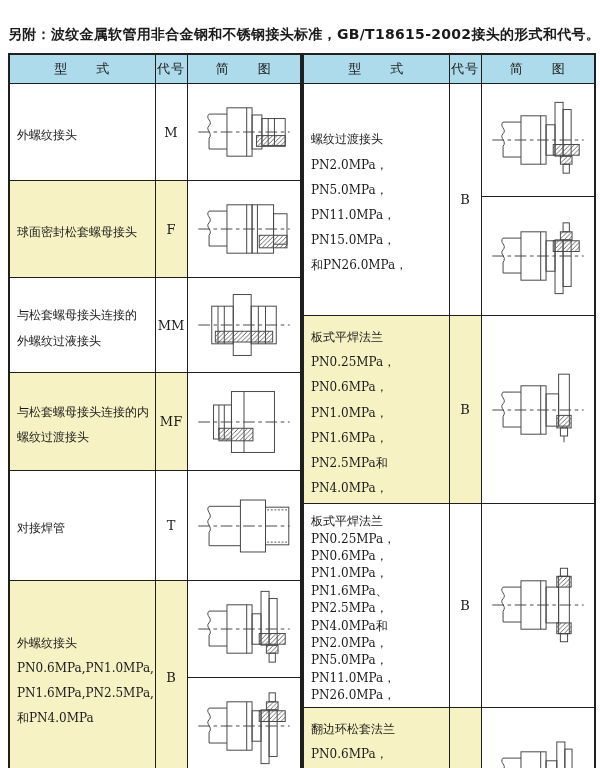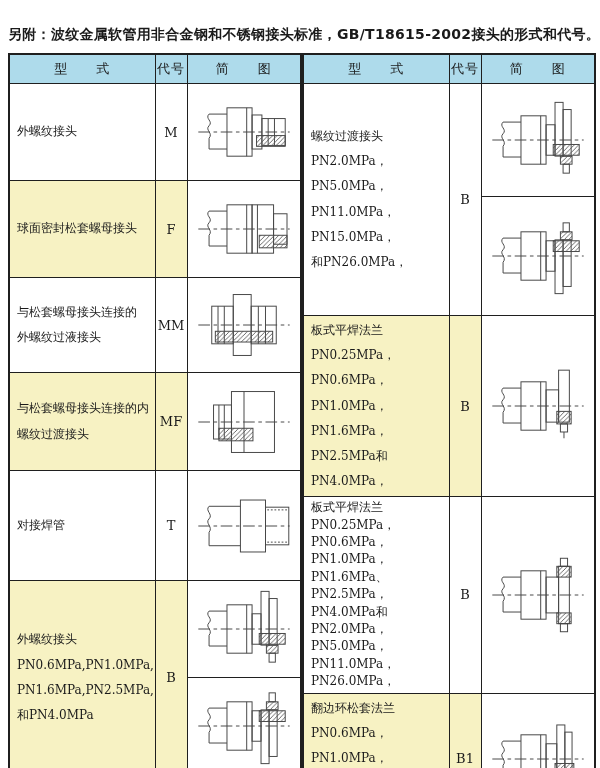--- a/index.html
+++ b/index.html
@@ -8,21 +8,21 @@
   .page{padding:6px 8px 0 8px;}
   .title{font-family:"DejaVu Sans",sans-serif;font-weight:bold;font-size:14px;
          margin:20px 0 9px 0;letter-spacing:.3px;white-space:nowrap;}
   .tables{display:flex;align-items:flex-start;}
   table{border-collapse:collapse;table-layout:fixed;width:292px;
         border:2px solid var(--bd,#1f1f1f);}
   td,th{border:1px solid var(--bd,#1f1f1f);padding:0;overflow:hidden;}
   th{background:var(--hdr-bg,#aedbeb);font-weight:normal;font-size:13px;height:28px;
      letter-spacing:1px;}
   td.type{font-size:12px;text-align:left;vertical-align:middle;
-          padding:2px 3px 2px 7px;line-height:2.1;white-space:pre-line;}
+          padding:9px 3px 2px 7px;line-height:2.1;white-space:pre-line;}
   td.type.tight{line-height:1.45;}
   td.code{font-size:13px;text-align:center;vertical-align:middle;}
   td.diag{text-align:center;vertical-align:middle;background:#fff;}
   .hl{background:var(--hl-bg,#f7f2c3);}
   .dsvg{width:102px;height:86px;display:inline-block;vertical-align:middle;}
   .dsvg *{stroke:#474747;fill:none;stroke-width:1.1;}
   .dsvg .hf{fill:url(#hatch);stroke:#474747;}
   .defs{position:absolute;width:0;height:0;}
 </style>
 </head>

